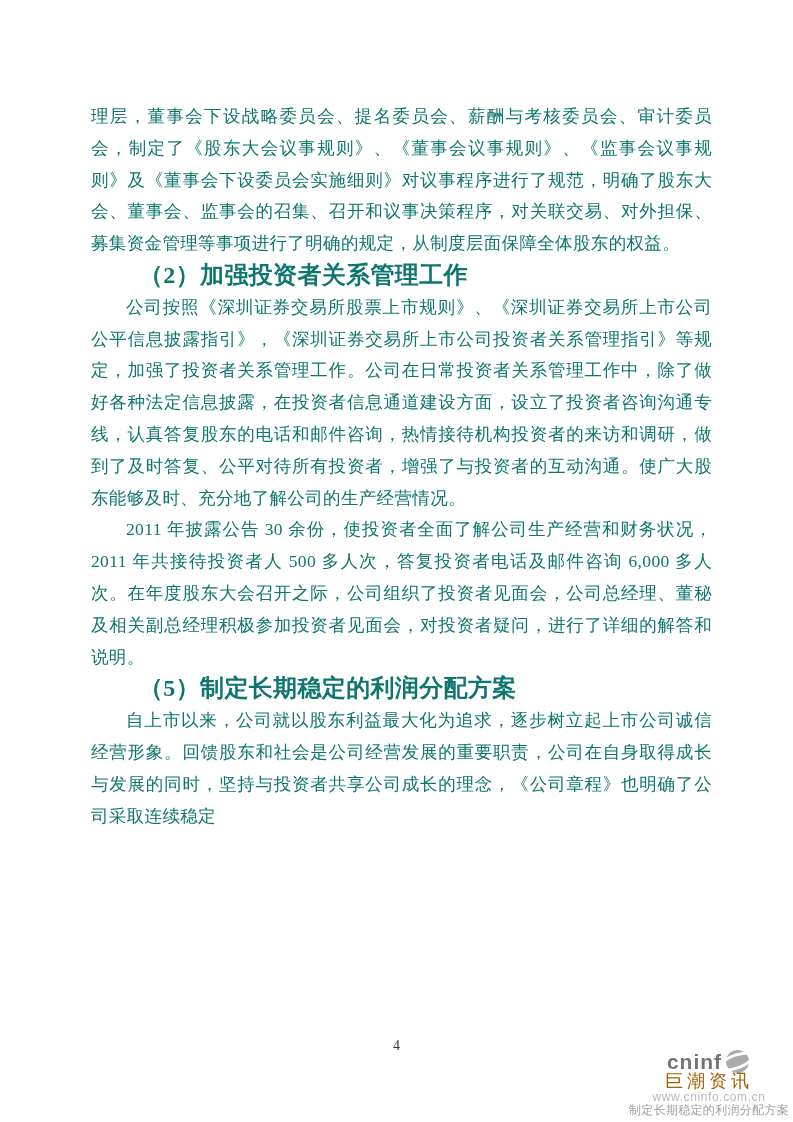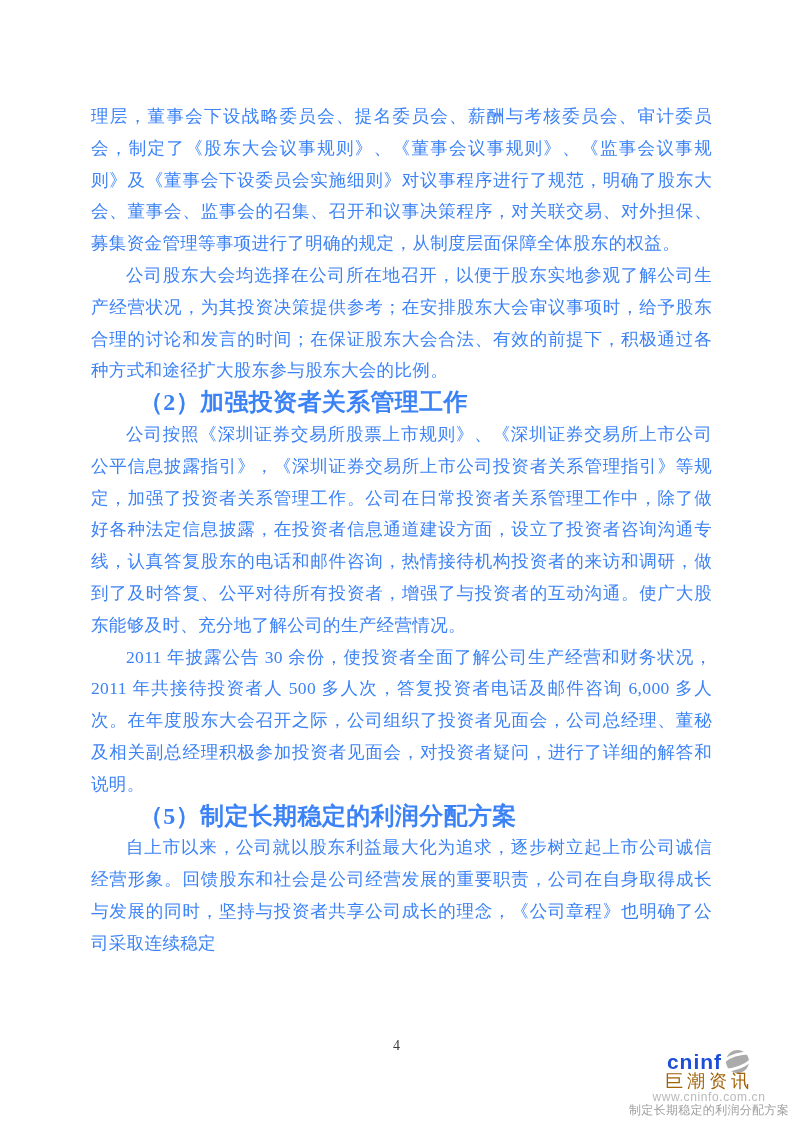--- a/index.html
+++ b/index.html
@@ -11,21 +11,21 @@
     font-family: "Liberation Serif", serif;
   }
   .doc-page {
     position: absolute; inset: 0;
     background: #ffffff;
   }
   .doc-body {
     position: absolute;
     left: 91px; top: 101px;
     width: 621px;
-    color: #3b82f6;
+    color: #0f766e;
     font-size: 17.5px;
     line-height: 31.8px;
     letter-spacing: 0.35px;
     text-align: justify;
   }
   .doc-body p.body {
     margin: 0;
     text-indent: 2em;
   }
   .doc-body p.body.noindent { text-indent: 0; }
@@ -59,21 +59,21 @@
     display: flex;
     align-items: center;
     justify-content: center;
     gap: 2px;
     height: 26px;
   }
   .brand {
     font-weight: bold;
     font-size: 21px;
     letter-spacing: 1px;
-    color: #1d4ed8;
+    color: #737373;
     line-height: 1;
   }
   .swirl { width: 27px; height: 27px; display: block; }
   .brand-cn {
     font-size: 18px;
     letter-spacing: 4px;
     color: #a16207;
     line-height: 15px;
     margin-top: 0px;
     white-space: nowrap;
@@ -95,21 +95,20 @@
     white-space: nowrap;
   }
 </style>
 </head>
 <body>
 
 <div class="doc-page">
 
   <div class="doc-body">
       <p class="body noindent">理层，董事会下设战略委员会、提名委员会、薪酬与考核委员会、审计委员会，制定了《股东大会议事规则》、《董事会议事规则》、《监事会议事规则》及《董事会下设委员会实施细则》对议事程序进行了规范，明确了股东大会、董事会、监事会的召集、召开和议事决策程序，对关联交易、对外担保、募集资金管理等事项进行了明确的规定，从制度层面保障全体股东的权益。</p>
-      <p class="body">公司股东大会均选择在公司所在地召开，以便于股东实地参观了解公司生产经营状况，为其投资决策提供参考；在安排股东大会审议事项时，给予股东合理的讨论和发言的时间；在保证股东大会合法、有效的前提下，积极通过各种方式和途径扩大股东参与股东大会的比例。</p>
       <h3 class="heading">（2）加强投资者关系管理工作</h3>
       <p class="body">公司按照《深圳证券交易所股票上市规则》、《深圳证券交易所上市公司公平信息披露指引》，《深圳证券交易所上市公司投资者关系管理指引》等规定，加强了投资者关系管理工作。公司在日常投资者关系管理工作中，除了做好各种法定信息披露，在投资者信息通道建设方面，设立了投资者咨询沟通专线，认真答复股东的电话和邮件咨询，热情接待机构投资者的来访和调研，做到了及时答复、公平对待所有投资者，增强了与投资者的互动沟通。使广大股东能够及时、充分地了解公司的生产经营情况。</p>
       <p class="body">2011 年披露公告 30 余份，使投资者全面了解公司生产经营和财务状况，2011 年共接待投资者人 500 多人次，答复投资者电话及邮件咨询 6,000 多人次。在年度股东大会召开之际，公司组织了投资者见面会，公司总经理、董秘及相关副总经理积极参加投资者见面会，对投资者疑问，进行了详细的解答和说明。</p>
       <h3 class="heading">（5）制定长期稳定的利润分配方案</h3>
       <p class="body">自上市以来，公司就以股东利益最大化为追求，逐步树立起上市公司诚信经营形象。回馈股东和社会是公司经营发展的重要职责，公司在自身取得成长与发展的同时，坚持与投资者共享公司成长的理念，《公司章程》也明确了公司采取连续稳定</p>
     </div>
 
   <div class="page-number">4</div>
 
   <div class="cninfo-logo">

